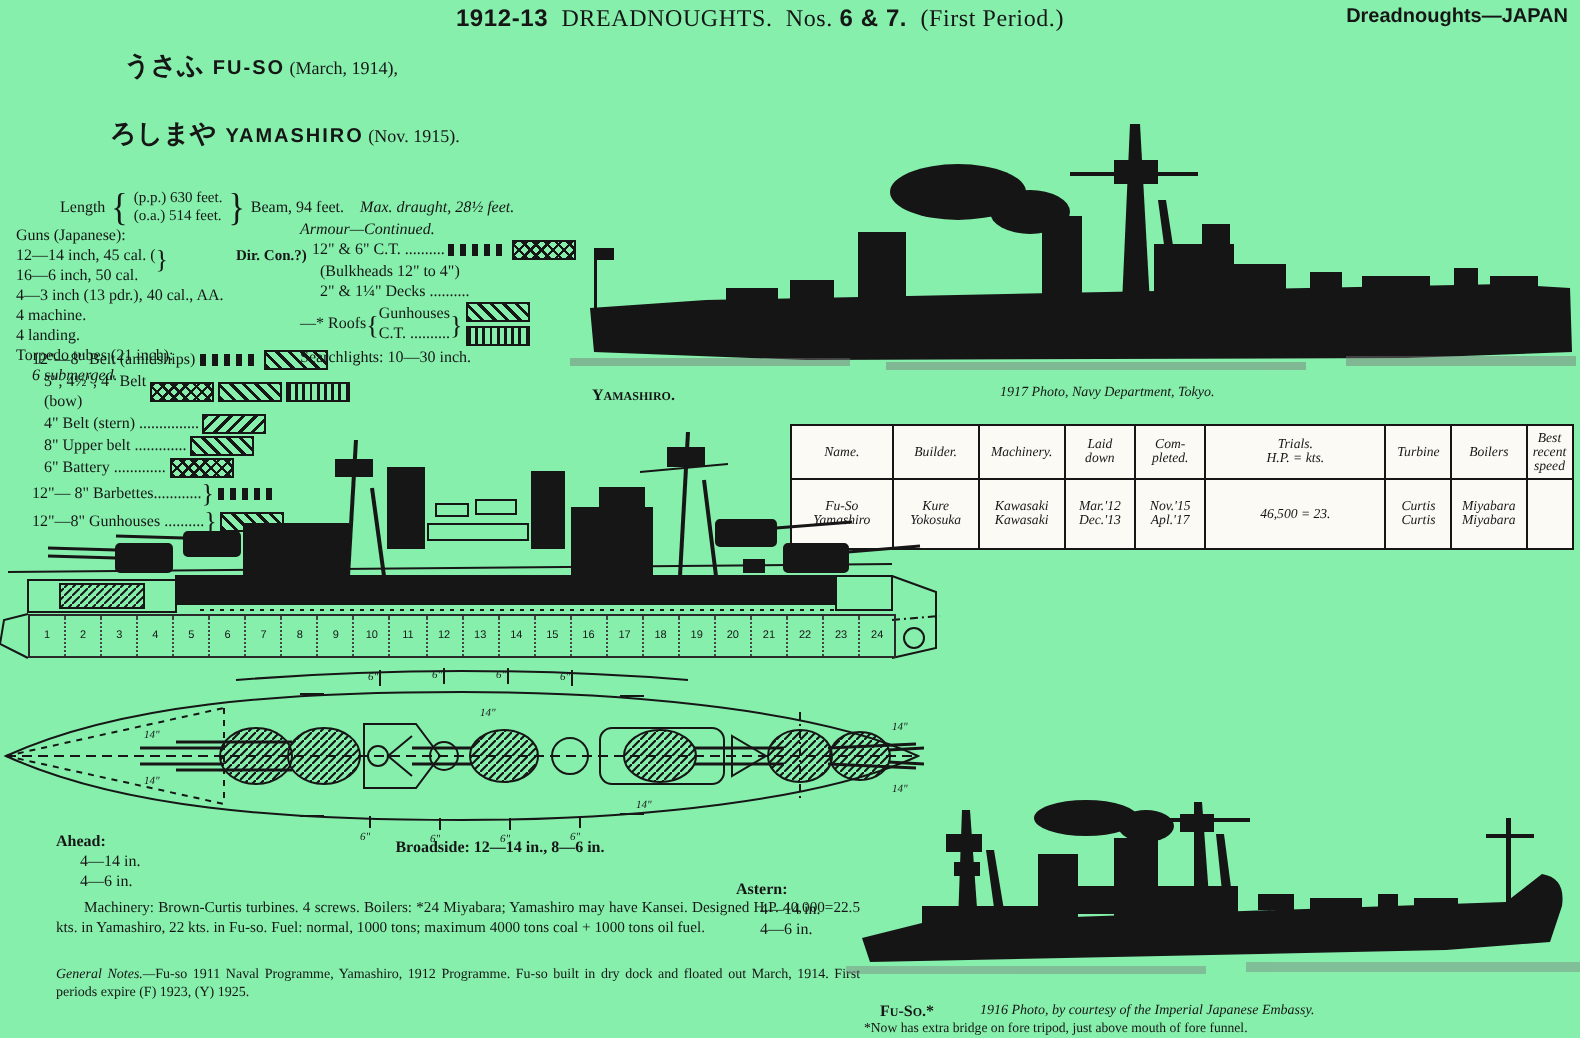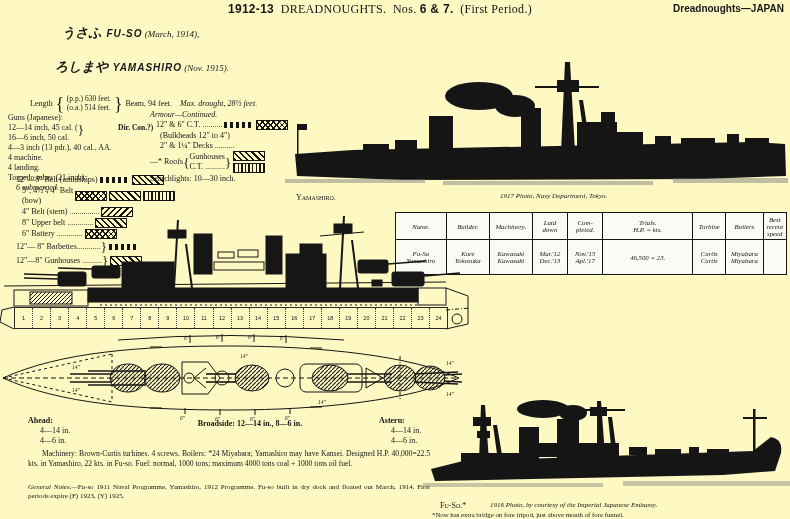--- a/index.html
+++ b/index.html
@@ -1,32 +1,32 @@
 <!DOCTYPE html>
 <html><head>
 <meta charset="utf-8">
 <style>
   html,body{margin:0;padding:0;}
   body{background:#e8e6e0;}
-  #page{position:relative;width:790px;height:519px;background:#fef9c3;color:#161616;
+  #page{position:relative;width:790px;height:519px;background:#86efac;color:#161616;
         font-family:"Liberation Serif", serif;overflow:hidden;margin:0 auto;
         box-shadow:0 0 4px rgba(0,0,0,.3);}
   .abs{position:absolute;}
   .pre{white-space:pre-line;}
   .it{font-style:italic;}
   .b{font-weight:bold;}
-  .sc{font-variant:small-caps;}
+  .sc{font-variant:small-caps;font-weight:bold;}
 
   
   #hdr{top:2px;left:120px;right:150px;text-align:center;font-size:12px;letter-spacing:.3px;}
   #hdr .num{font-family:"Liberation Sans",sans-serif;font-weight:bold;}
   #corner{top:3px;right:6px;font-size:10px;font-weight:bold;font-family:"Liberation Sans",sans-serif;}
 
   
-  .shipline{font-size:9px;font-style:italic;}
+  .shipline{font-size:9px;}
   .kana{font-size:13px;font-weight:bold;font-family:"DejaVu Sans",sans-serif;}
   .shipname{font-family:"Liberation Sans",sans-serif;font-weight:bold;font-size:10px;letter-spacing:1px;}
 
   .txt8{font-size:8px;line-height:10px;}
 
   
   #lengthgrp{display:flex;align-items:center;gap:3px;font-size:8px;}
   .brace{font-size:17px;font-weight:200;transform:scaleY(1.15);line-height:1;}
   .brace2{font-size:13px;line-height:1;}
 
@@ -391,21 +391,21 @@
       <text x="446" y="62">14"</text>
     </g>
   </svg>
 
   <div class="abs txt8" style="top:416px;left:28px;">
     <div class="b">Ahead:</div>
     <div class="pre" style="padding-left:12px;">4—14 in.
 4—6 in.</div>
   </div>
   <div class="abs txt8 b" style="top:419px;left:140px;width:220px;text-align:center;">Broadside: 12—14 in., 8—6 in.</div>
-  <div class="abs txt8" style="top:416px;left:368px;margin-left:11px;">
+  <div class="abs txt8" style="top:440px;left:368px;">
     <div class="b">Astern:</div>
     <div class="pre" style="padding-left:12px;">4—14 in.
 4—6 in.</div>
   </div>
 
   <div class="abs" style="top:449px;left:28px;width:402px;font-size:7.6px;line-height:9.6px;text-align:justify;text-indent:14px;">Machinery: Brown-Curtis turbines. 4 screws. Boilers: *24 Miyabara; Yamashiro may have Kansei. Designed H.P. 40,000=22.5 kts. in Yamashiro, 22 kts. in Fu-so. Fuel: normal, 1000 tons; maximum 4000 tons coal + 1000 tons oil fuel.</div>
   <div class="abs" style="top:483px;left:28px;width:402px;font-size:7px;line-height:8.8px;text-align:justify;">
     <span class="it">General Notes.—</span><span>Fu-so 1911 Naval Programme, Yamashiro, 1912 Programme.  Fu-so built in dry dock and floated out March, 1914.  First periods expire (F) 1923, (Y) 1925.</span>
   </div>
 

